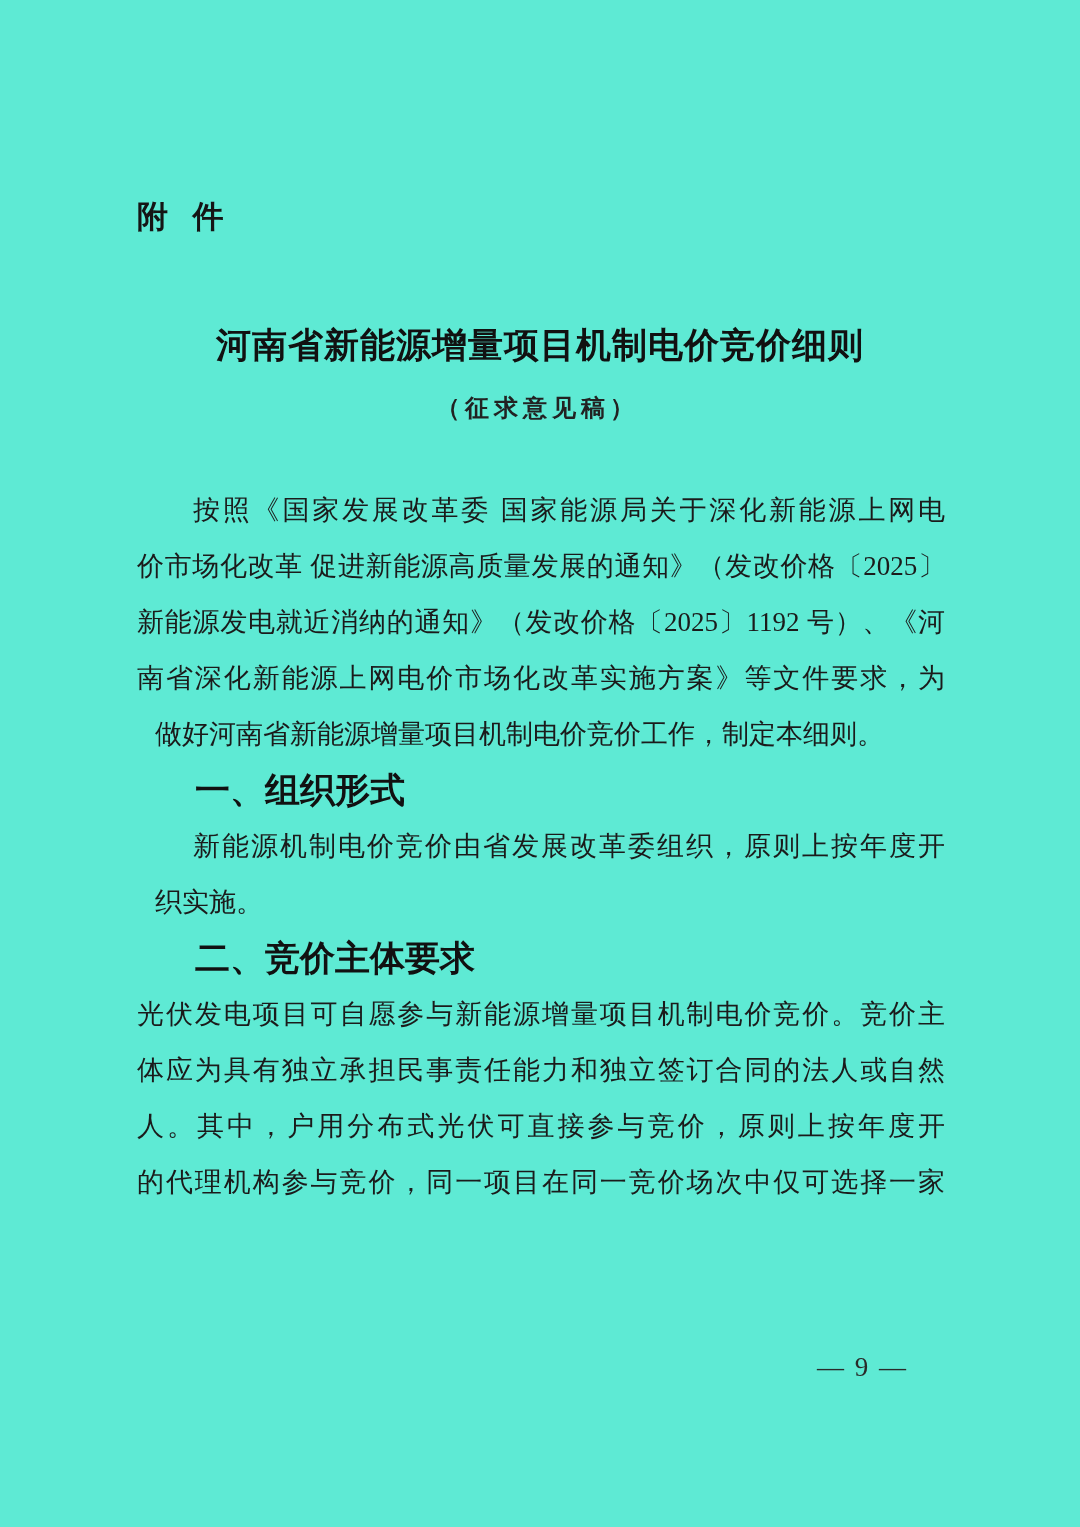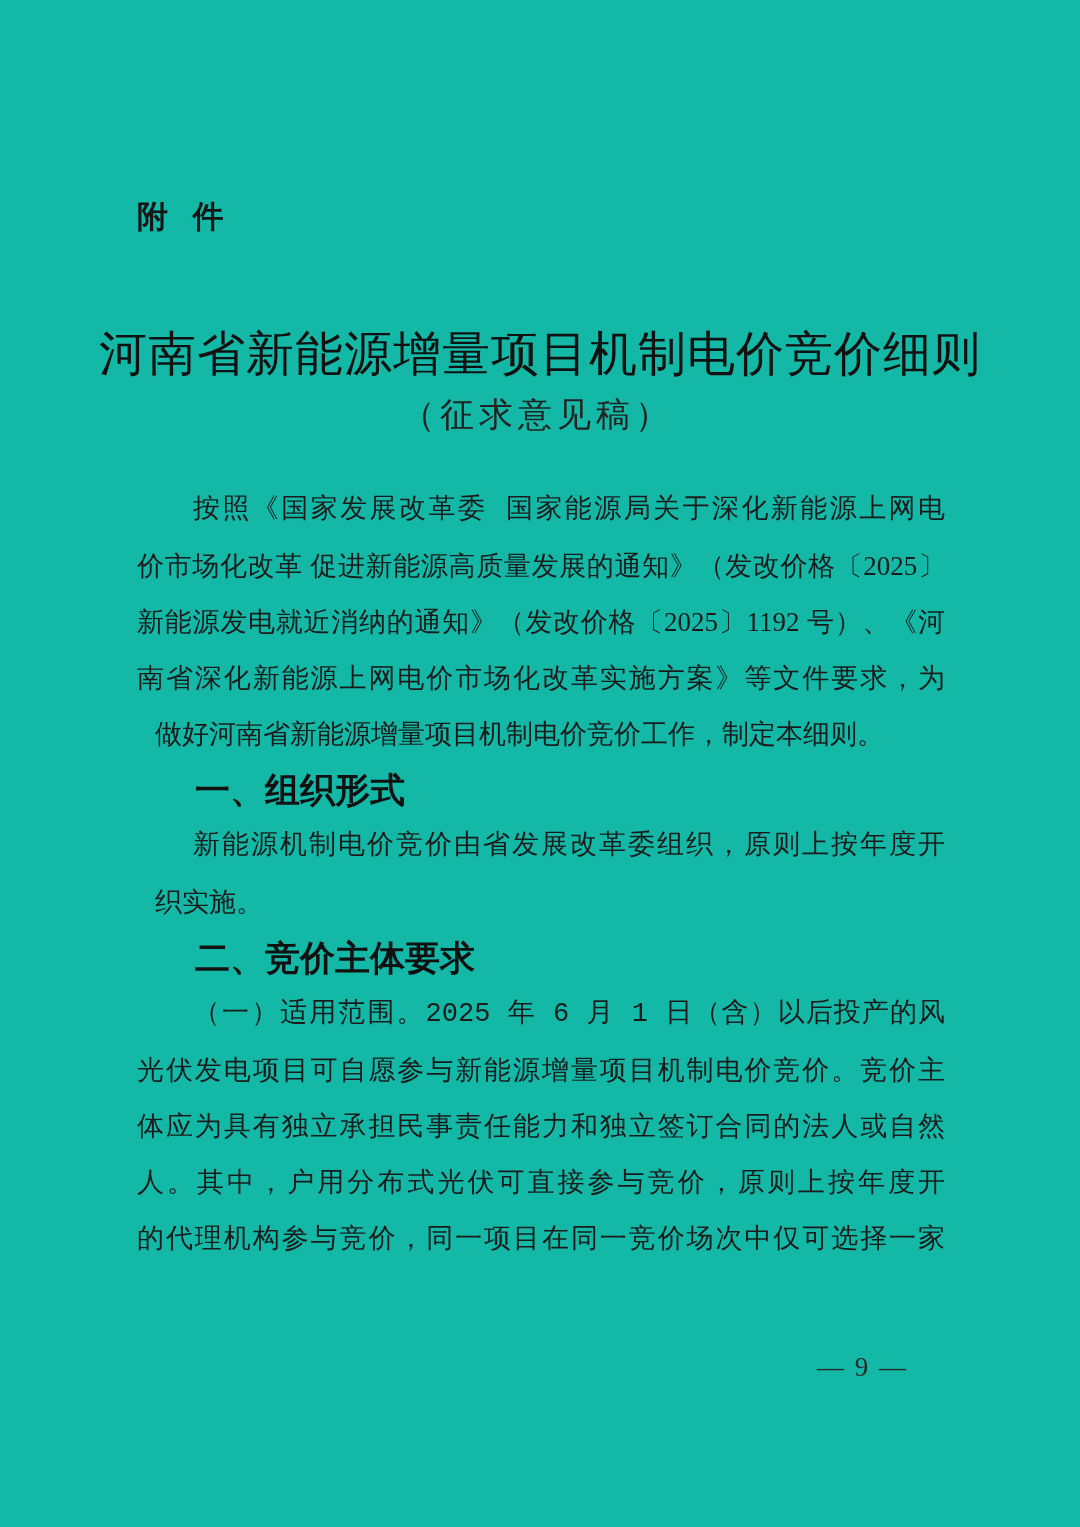--- a/index.html
+++ b/index.html
@@ -4,21 +4,21 @@
 <style>
   html, body {
     margin: 0;
     padding: 0;
     background: #ffffff;
   }
   .page {
     position: relative;
     width: 1080px;
     height: 1527px;
-    background: #14b8a6;
+    background: #5eead4;
     color: #1e1e1e;
     font-family: "Liberation Serif", serif;
     overflow: hidden;
   }
   .attachment-label {
     position: absolute;
     left: 137px;
     top: 196px;
     font-family: "Liberation Sans", sans-serif;
     font-weight: 700;
@@ -26,34 +26,35 @@
     letter-spacing: 8px;
     color: #151515;
   }
   .doc-title {
     position: absolute;
     left: 0;
     right: 0;
     top: 322px;
     text-align: center;
     font-family: "Liberation Sans", sans-serif;
-    font-weight: 400;
-    font-size: 48px;
+    font-weight: 700;
+    font-size: 35px;
     letter-spacing: 1px;
     color: #111;
   }
   .doc-subtitle {
     position: absolute;
     left: 0;
     right: 5px;
     top: 392px;
     text-align: center;
-    font-size: 34px;
+    font-size: 24px;
     letter-spacing: 5px;
     color: #222;
+    font-weight: bold;
   }
   .body-text {
     position: absolute;
     left: 137px;
     top: 482px;
     width: 808px;
     font-size: 27px;
     color: #1b1b1b;
   }
   .bline {
@@ -63,21 +64,20 @@
     text-align: justify;
     text-align-last: justify;
   }
   .bline.para-end {
     text-align: left;
     text-align-last: left;
     margin-left: 18px;
   }
   .bline.indent {
     text-indent: 56px;
-    font-family: Liberation Mono, monospace;
   }
   .heading {
     height: 56px;
     line-height: 56px;
     text-indent: 58px;
     font-family: "Liberation Sans", sans-serif;
     font-weight: 700;
     font-size: 35px;
     text-align: left;
     text-align-last: left;
@@ -113,23 +113,20 @@
     <div class="bline">价市场化改革 促进新能源高质量发展的通知》（发改价格〔2025〕</div>
     <div class="bline">新能源发电就近消纳的通知》（发改价格〔2025〕1192 号）、《河</div>
     <div class="bline">南省深化新能源上网电价市场化改革实施方案》等文件要求，为</div>
     <div class="bline para-end">做好河南省新能源增量项目机制电价竞价工作，制定本细则。</div>
 
     <div class="heading">一、组织形式</div>
     <div class="bline indent">新能源机制电价竞价由省发展改革委组织，原则上按年度开</div>
     <div class="bline para-end">织实施。</div>
 
     <div class="heading">二、竞价主体要求</div>
-    <div class="bline indent">
-      <span class="item-label">（一）适用范围。</span><span>2025 年 6 月 1 日（含）以后投产的风电、</span>
-    </div>
     <div class="bline">光伏发电项目可自愿参与新能源增量项目机制电价竞价。竞价主</div>
     <div class="bline">体应为具有独立承担民事责任能力和独立签订合同的法人或自然</div>
     <div class="bline">人。其中，户用分布式光伏可直接参与竞价，原则上按年度开</div>
     <div class="bline">的代理机构参与竞价，同一项目在同一竞价场次中仅可选择一家</div>
 
   </div>
 
   <div class="page-number">— 9 —</div>
 
 </div>

